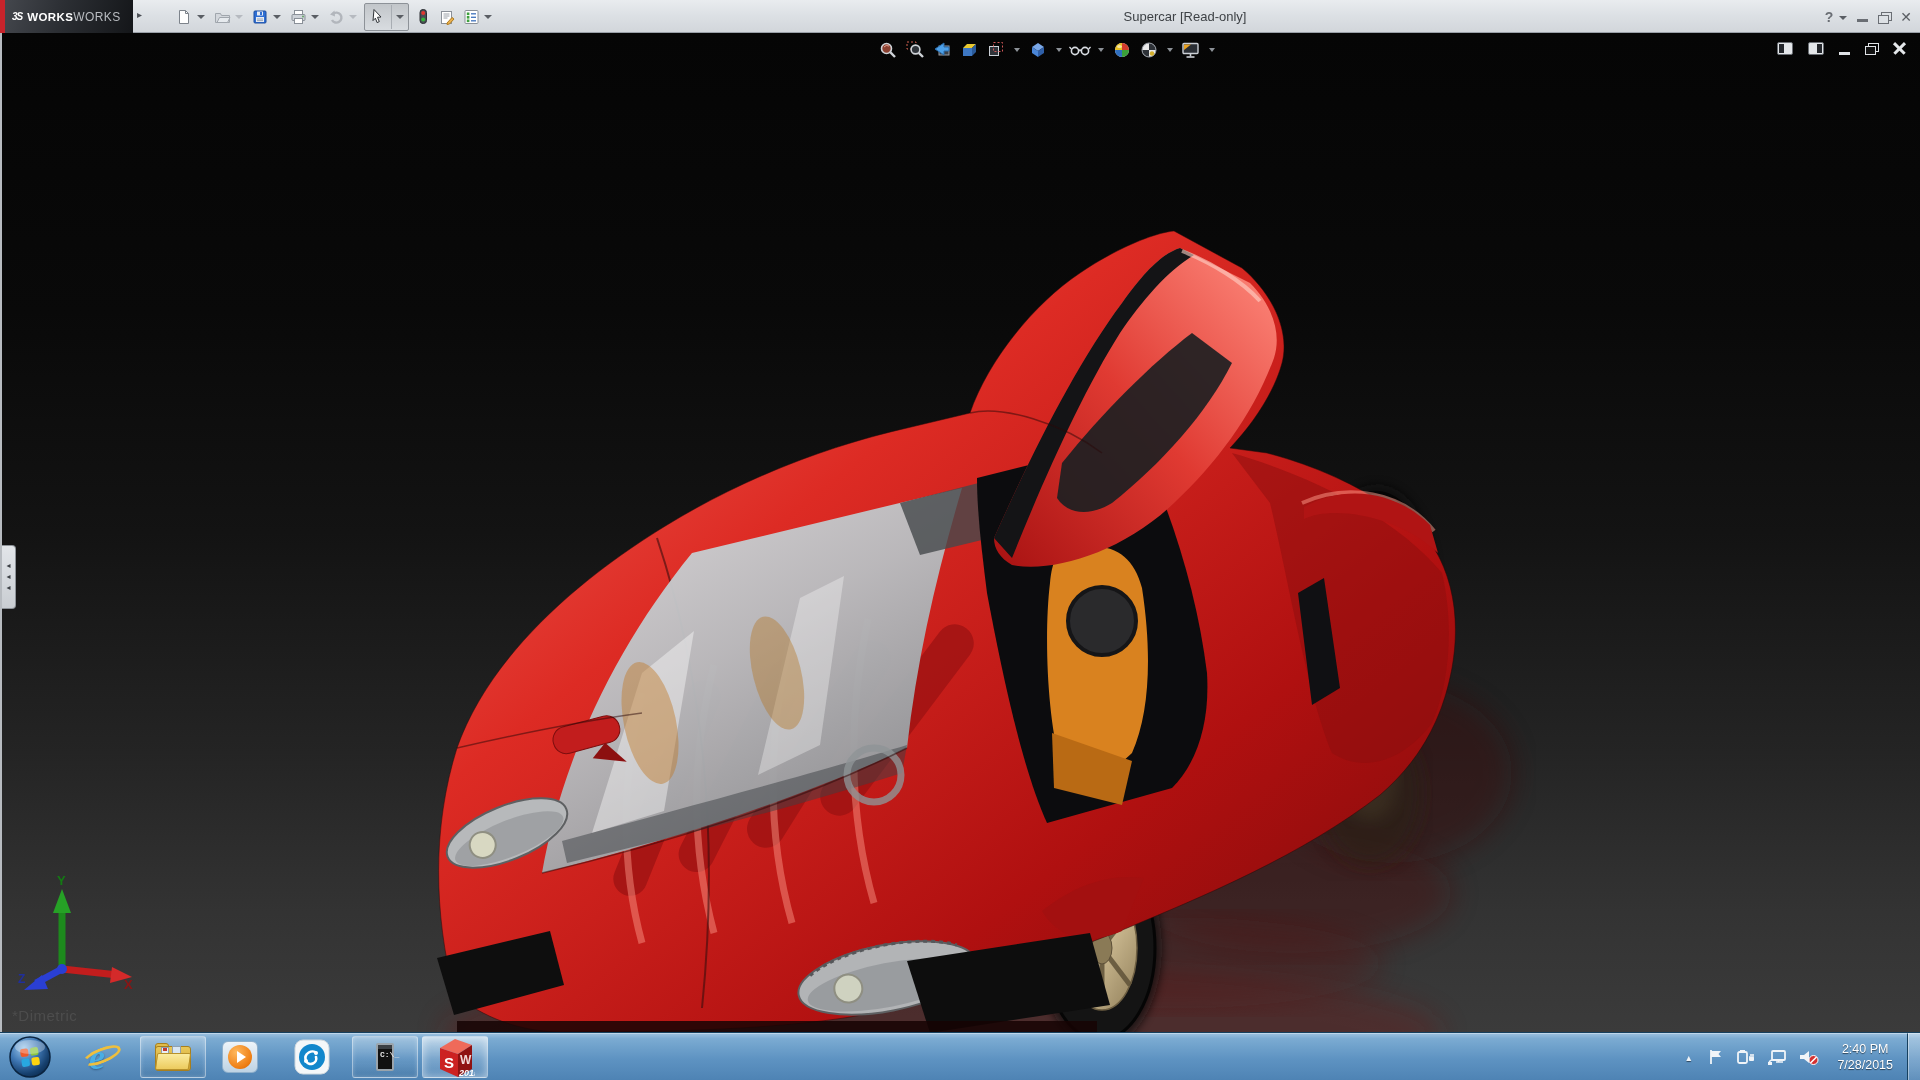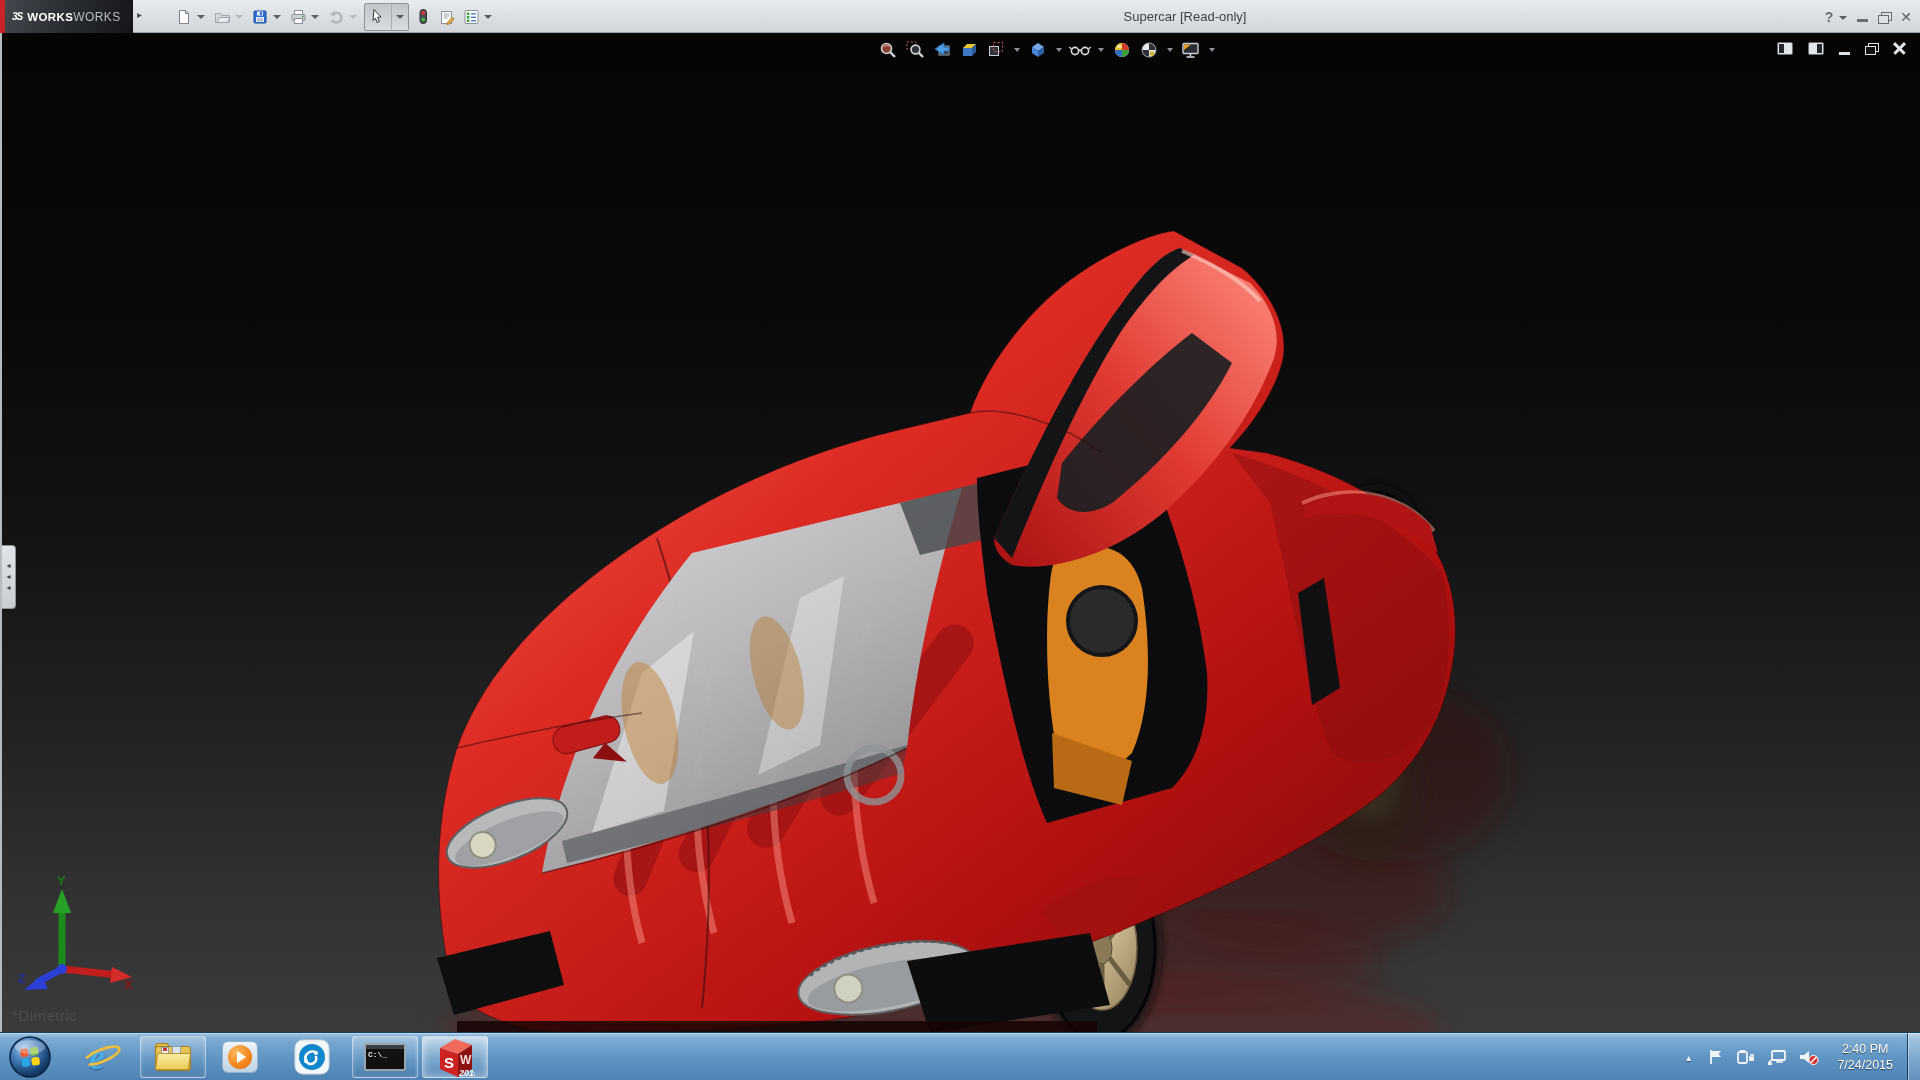--- a/index.html
+++ b/index.html
@@ -105,21 +105,21 @@
   .fdoc1 { position:absolute; left:6px; top:4px; width:8px; height:7px; background:#e8eef4; border:1px solid #90a0b0; }
   .fdoc2 { position:absolute; left:17px; top:3px; width:9px; height:8px; background:#d8e6f2; border:1px solid #90a0b0; }
   .fdot { position:absolute; left:8px; top:5px; width:4px; height:3px; background:#c43a30; }
 
   .wmp-ico { width:36px; height:32px; border-radius:6px; border:1px solid #8fb0cc;
     background:linear-gradient(#eef4f9,#bed3e4); display:flex; align-items:center; justify-content:center; }
   .wmp-circle { width:24px; height:24px; border-radius:50%; background:radial-gradient(circle at 35% 30%,#ffb95e,#ee7d12 70%,#c85e08);
     display:flex; align-items:center; justify-content:center; }
   .wmp-play { width:0; height:0; border-left:9px solid #fff; border-top:6px solid transparent; border-bottom:6px solid transparent; margin-left:2px; }
 
-  .cmd-ico { position:relative; width:42px; height:28px; background:#111; border:2px solid #9aa4ac; border-radius:2px; }
+  .cmd-ico { position:relative; width:18px; height:28px; background:#111; border:2px solid #9aa4ac; border-radius:2px; }
   .cmd-ico .bar { position:absolute; left:0; top:0; width:100%; height:4px; background:#3a3f44; }
   .cmd-ico .txt { position:absolute; left:2px; top:5px; font:bold 8px "Liberation Mono",monospace; color:#e8e8e8; }
 
   .tray { position:absolute; right:0; top:0; height:48px; display:flex; align-items:center; }
   .tray-up { color:#f0f4f8; font-size:10px; margin-right:16px; text-shadow:0 1px 1px rgba(0,0,0,.5); }
   .tray-ico { margin-right:11px; display:flex; }
   .clock { text-align:center; color:#fff; font-size:12.5px; line-height:16px; margin:0 14px 0 6px;
     text-shadow:0 1px 1px rgba(0,0,0,.55); }
   .show-desktop { width:13px; height:48px; border-left:1px solid #16405f;
     background:linear-gradient(rgba(255,255,255,.3),rgba(255,255,255,.1)); box-shadow:inset 1px 0 0 rgba(255,255,255,.4); }
@@ -593,18 +593,18 @@
       </span>
       <span class="tray-ico">
         <svg width="22" height="18">
             <polygon points="2,7 6,7 11,3 11,15 6,11 2,11" fill="#f0f4f8"></polygon>
             <circle cx="15.5" cy="12" r="4.5" fill="#d43030" stroke="#fff" stroke-width="1"></circle>
             <line x1="12.5" y1="15" x2="18.5" y2="9" stroke="#fff" stroke-width="1.6"></line>
           </svg>
       </span>
       <div class="clock">
         <div>2:40 PM</div>
-        <div>7/24/2015</div>
+        <div>7/28/2015</div>
       </div>
       <div class="show-desktop"></div>
     </div>
   </div>
 </div>
 
 </body></html>

